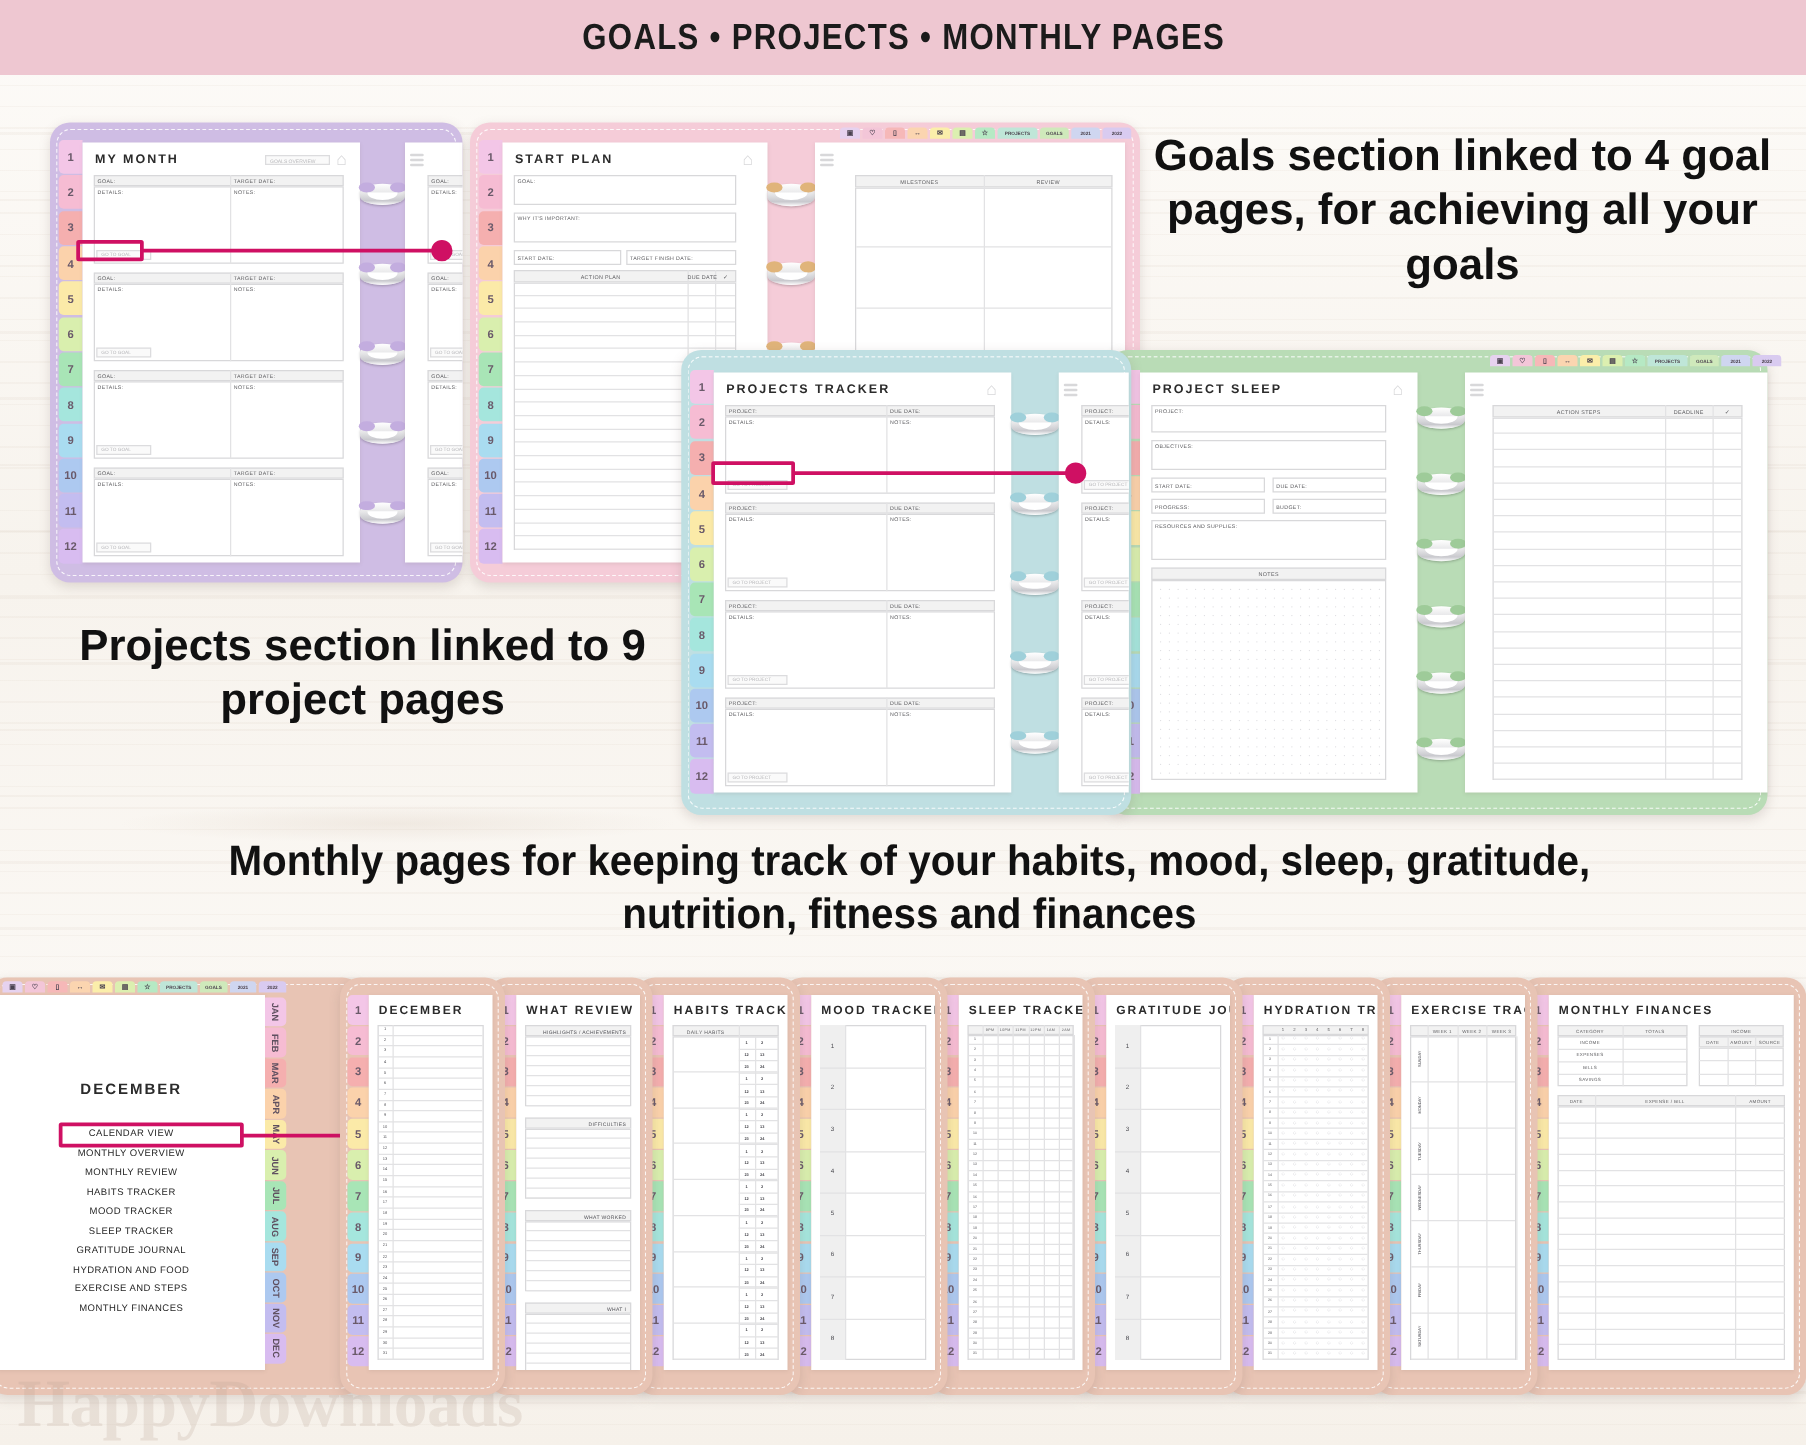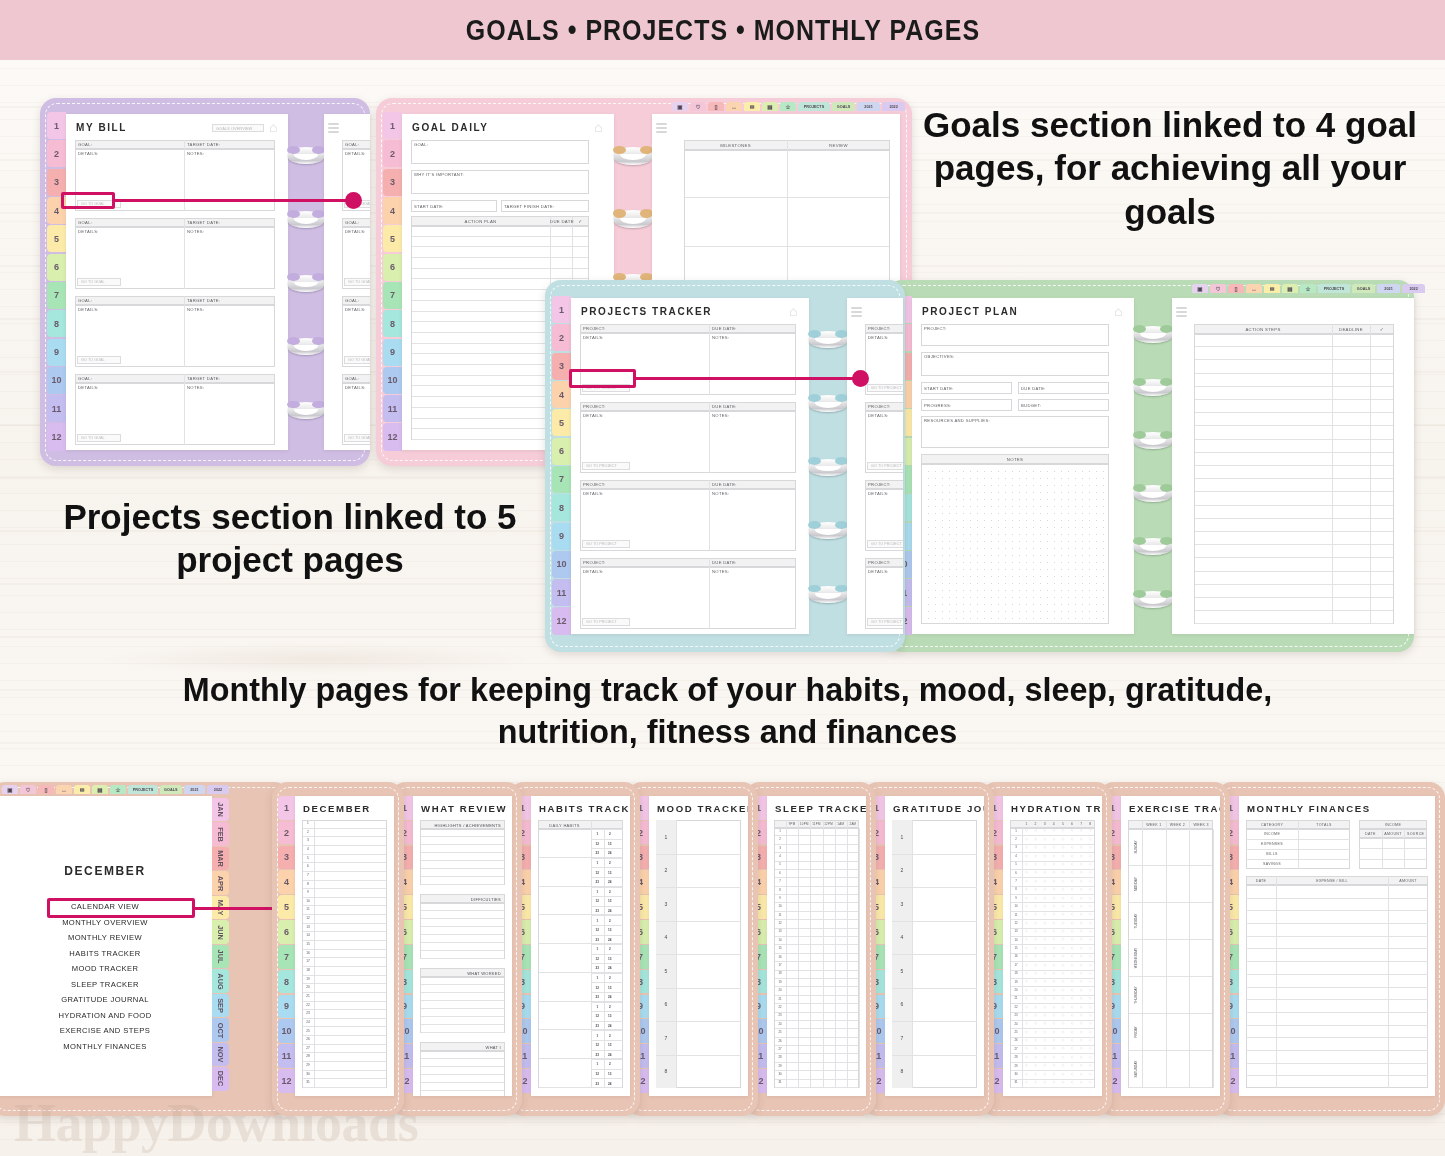--- a/index.html
+++ b/index.html
@@ -149,42 +149,42 @@
 </head>
 <body>
 
 <div class="bg-wood"></div>
 
 <div class="banner">
   <div class="banner-text">GOALS  •  PROJECTS  •  MONTHLY PAGES</div>
 </div>
 
 <div class="copy" id="copy-goals">Goals section linked to 4 goal pages, for achieving all your goals</div>
-<div class="copy" id="copy-projects">Projects section linked to 5 project pages</div>
+<div class="copy" id="copy-projects">Projects section linked to 9 project pages</div>
 <div class="copy" id="copy-monthly">Monthly pages for keeping track of your habits, mood, sleep, gratitude, nutrition, fitness and finances</div>
 
 <div id="stage">
     <div class="planner" style="left: 40px; top: 98px; width: 330px; height: 368px; z-index: 11;">
       <div class="cover" style="background: rgb(207, 189, 228);"></div>
       <div class="numtabs" style="left: 7px; top: 14px; width: 19px; height: 340px;">
         <div class="numtab" style="height: 27.1333px; margin-bottom: 1.2px; background: rgb(243, 198, 231); font-size: 9px;">1</div>
         <div class="numtab" style="height: 27.1333px; margin-bottom: 1.2px; background: rgb(246, 188, 211); font-size: 9px;">2</div>
         <div class="numtab" style="height: 27.1333px; margin-bottom: 1.2px; background: rgb(245, 175, 175); font-size: 9px;">3</div>
         <div class="numtab" style="height: 27.1333px; margin-bottom: 1.2px; background: rgb(251, 210, 171); font-size: 9px;">4</div>
         <div class="numtab" style="height: 27.1333px; margin-bottom: 1.2px; background: rgb(251, 234, 168); font-size: 9px;">5</div>
         <div class="numtab" style="height: 27.1333px; margin-bottom: 1.2px; background: rgb(217, 239, 174); font-size: 9px;">6</div>
         <div class="numtab" style="height: 27.1333px; margin-bottom: 1.2px; background: rgb(168, 229, 182); font-size: 9px;">7</div>
         <div class="numtab" style="height: 27.1333px; margin-bottom: 1.2px; background: rgb(165, 230, 221); font-size: 9px;">8</div>
         <div class="numtab" style="height: 27.1333px; margin-bottom: 1.2px; background: rgb(169, 220, 240); font-size: 9px;">9</div>
         <div class="numtab" style="height: 27.1333px; margin-bottom: 1.2px; background: rgb(173, 201, 240); font-size: 9px;">10</div>
         <div class="numtab" style="height: 27.1333px; margin-bottom: 1.2px; background: rgb(195, 189, 240); font-size: 9px;">11</div>
         <div class="numtab" style="height: 27.1333px; margin-bottom: 1.2px; background: rgb(216, 188, 240); font-size: 9px;">12</div>
       </div>
       <div class="page" style="left: 26px; top: 16px; width: 222px; height: 336px;">
-        <div class="page-title" style="position: absolute; left: 10px; top: 8px; font-size: 10px;">MY BILL</div>
+        <div class="page-title" style="position: absolute; left: 10px; top: 8px; font-size: 10px;">MY MONTH</div>
         <div class="btnbox" style="left: 146px; top: 10px; width: 52px; height: 8px; font-size: 4px;">GOALS OVERVIEW</div>
         <div class="home-icon" style="left: 203px; top: 6px; font-size: 14px; line-height: 14px; font-weight: bold;">⌂</div>
         <div class="fhead" style="left: 9px; top: 26px; width: 200px; height: 9px;"></div>
         <div class="vline" style="left: 118px; top: 26px; height: 9px;"></div>
         <div class="flabel" style="left: 12px; top: 28.2px; font-size: 4.2px; width: auto; color: rgb(93, 93, 96);">GOAL:</div>
         <div class="flabel" style="left: 121px; top: 28.2px; font-size: 4.2px; width: auto; color: rgb(93, 93, 96);">TARGET DATE:</div>
         <div class="fbox" style="left: 9px; top: 35px; width: 200px; height: 62px;"></div>
         <div class="vline" style="left: 118px; top: 35px; height: 62px;"></div>
         <div class="flabel" style="left: 12px; top: 37px; font-size: 4.2px; width: auto; color: rgb(93, 93, 96);">DETAILS:</div>
         <div class="flabel" style="left: 121px; top: 37px; font-size: 4.2px; width: auto; color: rgb(93, 93, 96);">NOTES:</div>
@@ -282,21 +282,21 @@
         <div class="numtab" style="height: 27.1333px; margin-bottom: 1.2px; background: rgb(251, 234, 168); font-size: 9px;">5</div>
         <div class="numtab" style="height: 27.1333px; margin-bottom: 1.2px; background: rgb(217, 239, 174); font-size: 9px;">6</div>
         <div class="numtab" style="height: 27.1333px; margin-bottom: 1.2px; background: rgb(168, 229, 182); font-size: 9px;">7</div>
         <div class="numtab" style="height: 27.1333px; margin-bottom: 1.2px; background: rgb(165, 230, 221); font-size: 9px;">8</div>
         <div class="numtab" style="height: 27.1333px; margin-bottom: 1.2px; background: rgb(169, 220, 240); font-size: 9px;">9</div>
         <div class="numtab" style="height: 27.1333px; margin-bottom: 1.2px; background: rgb(173, 201, 240); font-size: 9px;">10</div>
         <div class="numtab" style="height: 27.1333px; margin-bottom: 1.2px; background: rgb(195, 189, 240); font-size: 9px;">11</div>
         <div class="numtab" style="height: 27.1333px; margin-bottom: 1.2px; background: rgb(216, 188, 240); font-size: 9px;">12</div>
       </div>
       <div class="page" style="left: 26px; top: 16px; width: 212px; height: 336px;">
-        <div class="page-title" style="position: absolute; left: 10px; top: 8px; font-size: 10px;">GOAL DAILY</div>
+        <div class="page-title" style="position: absolute; left: 10px; top: 8px; font-size: 10px;">START PLAN</div>
         <div class="home-icon" style="left: 192px; top: 6px; font-size: 14px; line-height: 14px; font-weight: bold;">⌂</div>
         <div class="fbox" style="left: 9px; top: 26px; width: 178px; height: 24px;"></div>
         <div class="flabel" style="left: 12px; top: 28px; font-size: 4.2px; width: auto; color: rgb(93, 93, 96);">GOAL:</div>
         <div class="fbox" style="left: 9px; top: 56px; width: 178px; height: 24px;"></div>
         <div class="flabel" style="left: 12px; top: 58px; font-size: 4.2px; width: auto; color: rgb(93, 93, 96);">WHY IT'S IMPORTANT:</div>
         <div class="fbox" style="left: 9px; top: 86px; width: 86px; height: 12px;"></div>
         <div class="flabel" style="left: 12px; top: 89.5px; font-size: 4.2px; width: auto; color: rgb(93, 93, 96);">START DATE:</div>
         <div class="fbox" style="left: 99px; top: 86px; width: 88px; height: 12px;"></div>
         <div class="flabel" style="left: 102px; top: 89.5px; font-size: 4.2px; width: auto; color: rgb(93, 93, 96);">TARGET FINISH DATE:</div>
         <div class="fhead" style="left: 9px; top: 102px; width: 178px; height: 10px;"></div>
@@ -510,21 +510,21 @@
         <div class="numtab" style="height: 27.1333px; margin-bottom: 1.2px; background: rgb(251, 234, 168); font-size: 9px;">5</div>
         <div class="numtab" style="height: 27.1333px; margin-bottom: 1.2px; background: rgb(217, 239, 174); font-size: 9px;">6</div>
         <div class="numtab" style="height: 27.1333px; margin-bottom: 1.2px; background: rgb(168, 229, 182); font-size: 9px;">7</div>
         <div class="numtab" style="height: 27.1333px; margin-bottom: 1.2px; background: rgb(165, 230, 221); font-size: 9px;">8</div>
         <div class="numtab" style="height: 27.1333px; margin-bottom: 1.2px; background: rgb(169, 220, 240); font-size: 9px;">9</div>
         <div class="numtab" style="height: 27.1333px; margin-bottom: 1.2px; background: rgb(173, 201, 240); font-size: 9px;">10</div>
         <div class="numtab" style="height: 27.1333px; margin-bottom: 1.2px; background: rgb(195, 189, 240); font-size: 9px;">11</div>
         <div class="numtab" style="height: 27.1333px; margin-bottom: 1.2px; background: rgb(216, 188, 240); font-size: 9px;">12</div>
       </div>
       <div class="page" style="left: 26px; top: 18px; width: 222px; height: 336px;">
-        <div class="page-title" style="position: absolute; left: 10px; top: 8px; font-size: 10px;">PROJECT PLAN</div>
+        <div class="page-title" style="position: absolute; left: 10px; top: 8px; font-size: 10px;">PROJECT SLEEP</div>
         <div class="home-icon" style="left: 202px; top: 6px; font-size: 14px; line-height: 14px; font-weight: bold;">⌂</div>
         <div class="fbox" style="left: 9px; top: 26px; width: 188px; height: 22px;"></div>
         <div class="flabel" style="left: 12px; top: 28px; font-size: 4.2px; width: auto; color: rgb(93, 93, 96);">PROJECT:</div>
         <div class="fbox" style="left: 9px; top: 54px; width: 188px; height: 24px;"></div>
         <div class="flabel" style="left: 12px; top: 56px; font-size: 4.2px; width: auto; color: rgb(93, 93, 96);">OBJECTIVES:</div>
         <div class="fbox" style="left: 9px; top: 84px; width: 91px; height: 12px;"></div>
         <div class="flabel" style="left: 12px; top: 87.5px; font-size: 4.2px; width: auto; color: rgb(93, 93, 96);">START DATE:</div>
         <div class="fbox" style="left: 106px; top: 84px; width: 91px; height: 12px;"></div>
         <div class="flabel" style="left: 109px; top: 87.5px; font-size: 4.2px; width: auto; color: rgb(93, 93, 96);">DUE DATE:</div>
         <div class="fbox" style="left: 9px; top: 101px; width: 91px; height: 12px;"></div>

